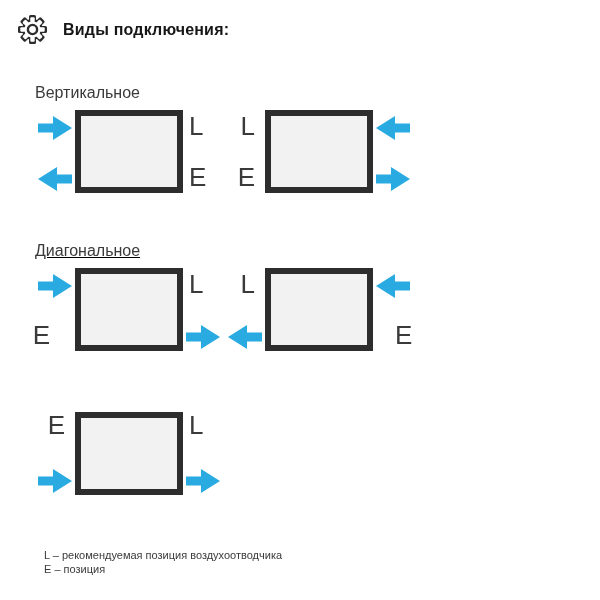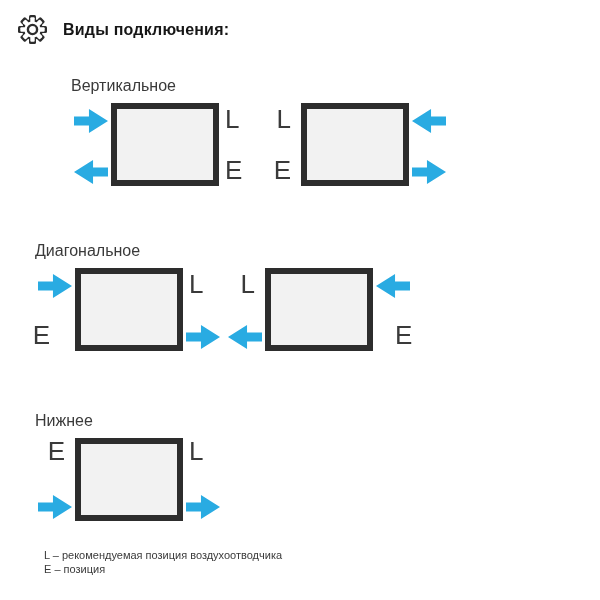--- a/index.html
+++ b/index.html
@@ -14,22 +14,22 @@
   
   .header {
     position: absolute; top: 15px; left: 18px;
     display: flex; align-items: center; gap: 16px;
   }
   .gear { width: 29px; height: 29px; flex: none; }
   .title { font-size: 16px; font-weight: 700; color: #161616; letter-spacing: 0.2px; }
 
   
   .section { position: absolute; left: 35px; }
-  .sec-vertical { top: 77px; margin-left: 36px; }
-  .sec-diagonal { top: 242px; }
+  .sec-vertical { top: 84px; }
+  .sec-diagonal { top: 242px; text-decoration: underline; }
   .sec-bottom   { top: 412px; }
   .section-label {
     font-size: 16px; color: #3a3a3a; height: 18px; line-height: 18px;
     margin-bottom: 8px;
   }
   .diagram-row { display: flex; gap: 2px; }
 
   
   .diagram { display: flex; height: 83px; }
   .slot { position: relative; width: 40px; flex: none; }
@@ -139,21 +139,20 @@
         <div class="box"></div>
         <div class="slot s-right">
           <div class="arrow dir-left pos-top"></div>
           <div class="letter pos-bottom offset">E</div>
         </div>
       </div>
     </div>
   </div>
 
   <div class="section sec-bottom">
-    <div class="section-label">Нижнее</div>
     <div class="diagram-row">
       <div class="diagram">
         <div class="slot s-left">
           <div class="letter flush">E</div>
           <div class="arrow pos-bottom"></div>
         </div>
         <div class="box"></div>
         <div class="slot s-right">
           <div class="letter flush">L</div>
           <div class="arrow pos-bottom"></div>

